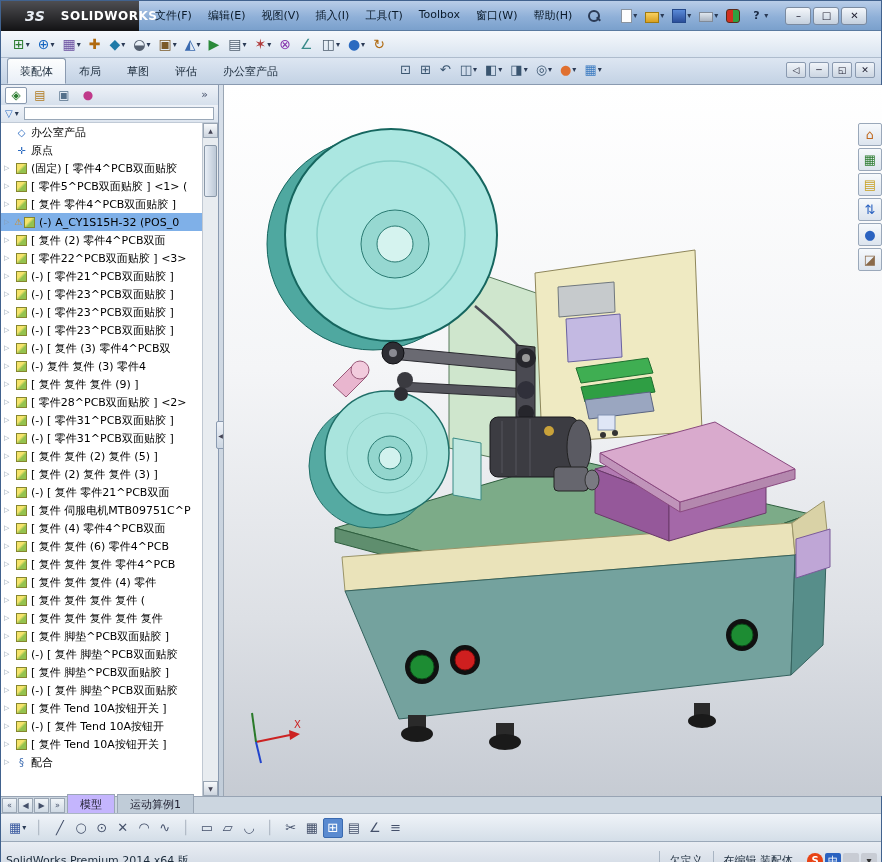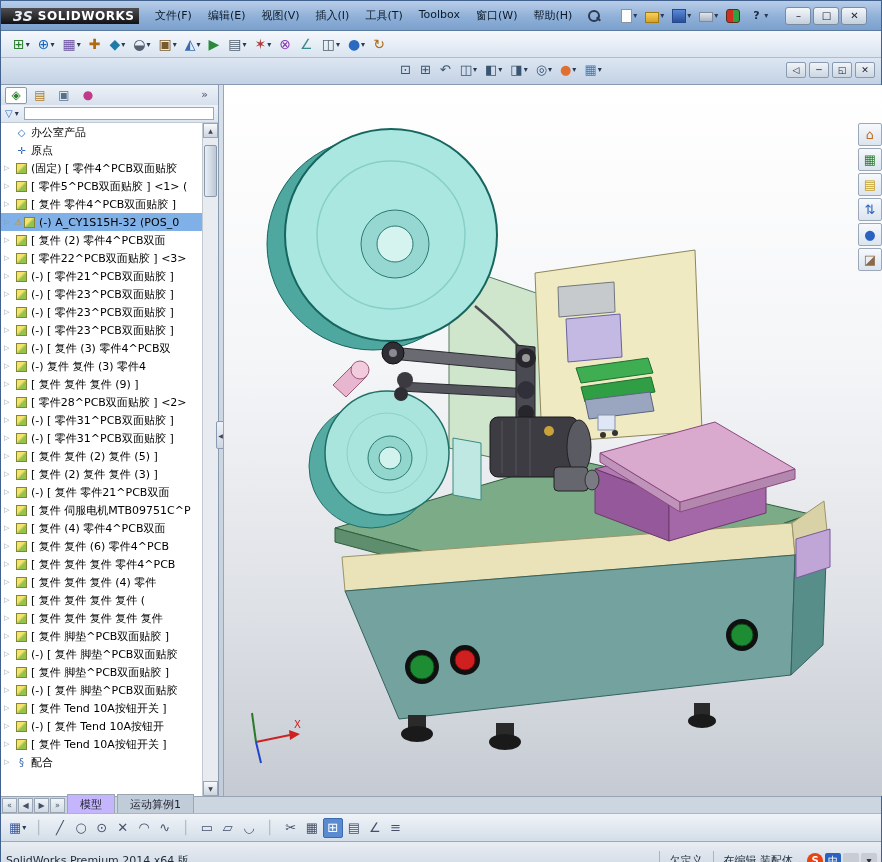--- a/index.html
+++ b/index.html
@@ -1,20 +1,20 @@
 <!DOCTYPE html>
 <html><head>
 <meta charset="utf-8">
 <style>
   *{box-sizing:border-box;margin:0;padding:0}
   body{width:882px;height:862px;overflow:hidden;font-family:"DejaVu Sans","Liberation Sans",sans-serif;font-size:11px;background:#c8d4e4}
   .app{position:relative;width:882px;height:862px;border:1px solid #41628e;background:#cfdaе8}
   
   .titlebar{position:absolute;left:0;top:0;width:100%;height:30px;background:linear-gradient(#b9cde8,#8fb0d8 55%,#7aa0cc);border-bottom:1px solid #5a7aa0;display:flex;align-items:center}
-  .logo{width:138px;height:16px;background:linear-gradient(#4e4e52,#121214);color:#fff;display:flex;align-items:center;gap:5px;padding-left:12px;flex:none}
+  .logo{width:138px;height:30px;background:linear-gradient(#4e4e52,#121214);color:#fff;display:flex;align-items:center;gap:16px;padding-left:24px;flex:none}
   .logo-mark{font-style:italic;font-weight:bold;font-size:14px;color:#e8edf4}
   .logo-name{font-weight:bold;font-size:12px;letter-spacing:.5px}
   .menus{display:flex;margin-left:8px}
   .menu-item{padding:5px 8px;color:#0a1a2a;cursor:default;white-space:nowrap}
   .mag{position:relative;width:12px;height:12px;margin:0 8px;flex:none}
   .mag::before{content:"";position:absolute;left:0;top:0;width:8px;height:8px;border:2px solid #2a3a55;border-radius:50%}
   .mag::after{content:"";position:absolute;left:8px;top:8px;width:5px;height:2px;background:#2a3a55;transform:rotate(45deg)}
   .qat{display:flex;align-items:center;gap:2px;margin-left:10px}
   .qat-item{display:flex;align-items:center;gap:1px;padding:2px 3px;border-radius:2px}
   .qi{width:14px;height:14px;display:inline-flex;align-items:center;justify-content:center;font-size:11px;font-weight:bold;color:#1a2a44}
@@ -224,20 +224,28 @@
         <span class="caret">▾</span>
       </span>
 
       <span class="tb-item">
         <span class="tb-g" style="color:#b06a10">↻</span>
         <span class="caret"></span>
       </span>
     </div>
 
   <div class="tabrow">
+    <div class="tabs">
+
+    <span class="tab active">装配体</span>
+        <span class="tab">布局</span>
+        <span class="tab">草图</span>
+        <span class="tab">评估</span>
+        <span class="tab">办公室产品</span>
+      </div>
     <div class="headsup">
 
         <span class="hu-item">
           <span class="hu-g">⊡</span>
           <span class="caret"></span>
         </span>
 
         <span class="hu-item">
           <span class="hu-g">⊞</span>
           <span class="caret"></span>

